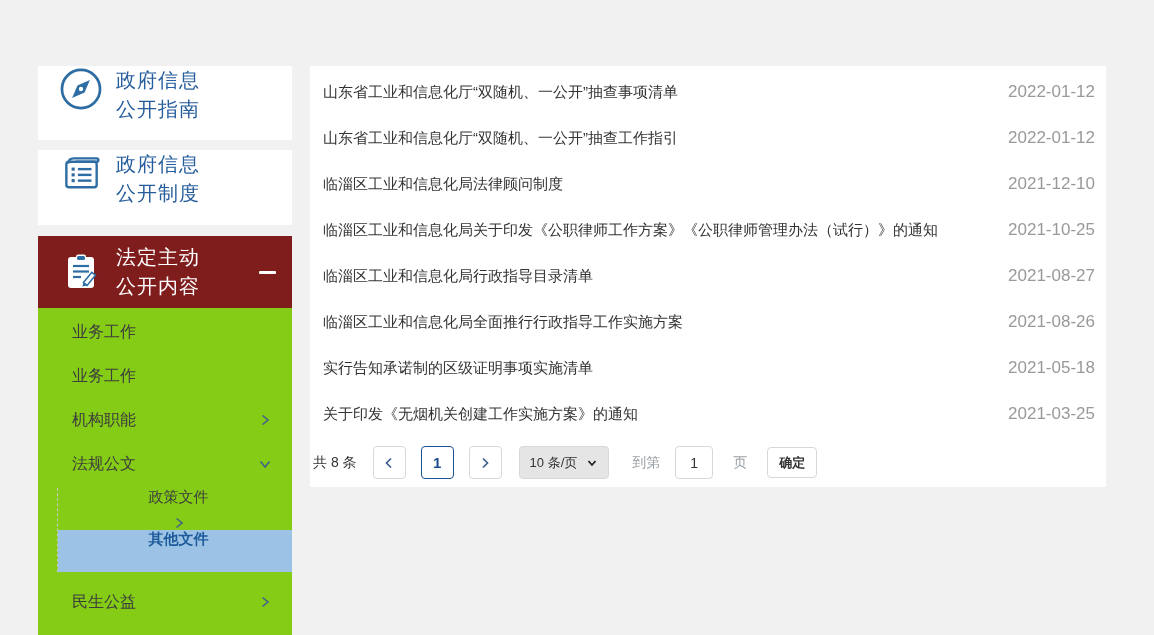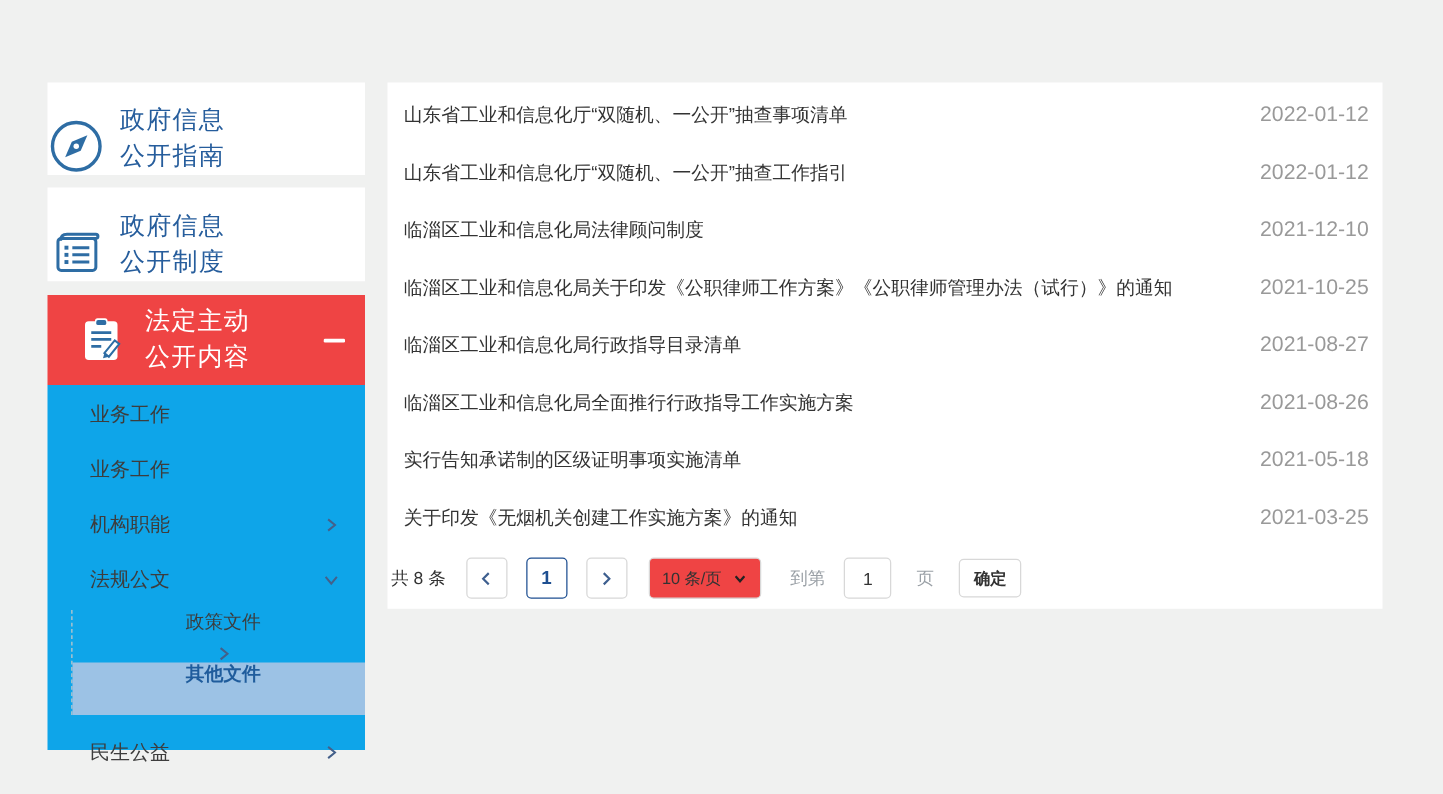--- a/index.html
+++ b/index.html
@@ -7,35 +7,35 @@
     width:1154px;height:635px;
     background:#f0f1f0;
     font-family:"Liberation Sans","DejaVu Sans",sans-serif;
     overflow:hidden;
   }
   .stage{position:relative;width:1154px;height:635px;overflow:hidden;}
 
   
   .sidebar{position:absolute;left:38px;top:66px;width:254px;}
   .side-card{
-    background:#fff;height:74px;display:flex;align-items:flex-end;
-    margin-bottom:10px;cursor:pointer;box-sizing:border-box;
+    background:#fff;height:74px;display:flex;align-items:flex-start;
+    padding-left:20px;margin-bottom:10px;cursor:pointer;box-sizing:border-box;
   }
   .side-card.card2{height:75px;margin-bottom:11px;}
   .side-icon{width:46px;height:46px;flex:none;margin-right:12px;display:flex;align-items:center;justify-content:center;}
   .side-card-text,.nav-header-text{font-size:20px;color:#265d9c;line-height:29px;letter-spacing:1px;}
 
   .nav-header{
-    background:#ef4444;height:72px;display:flex;align-items:center;
+    background:#7f1d1d;height:72px;display:flex;align-items:center;
     padding-left:20px;position:relative;cursor:pointer;box-sizing:border-box;
   }
   .nav-header-text{color:#ffffff;}
   .collapse-bar{position:absolute;right:16px;top:35px;width:17px;height:3px;background:#fff;border-radius:1px;cursor:pointer;}
 
-  .menu{background:#0ea5e9;height:292px;box-sizing:border-box;padding-top:2px;}
+  .menu{background:#84cc16;height:327px;box-sizing:border-box;padding-top:2px;}
   .menu-item{
     height:44px;display:flex;align-items:center;justify-content:space-between;
     padding:0 20px 0 34px;font-size:16px;color:#3d3d3d;cursor:pointer;box-sizing:border-box;
   }
   .subgroup{margin:2px 0 8px 19px;border-left:1px dashed #c8c8c8;}
   .menu-item.sub{height:42px;padding-left:27px;font-size:15px;flex-direction:column;}
   .menu-item.active{background:#9cc2e5;color:#1f5c9c;font-weight:bold;}
   .chev{flex:none;display:flex;align-items:center;}
 
   
@@ -57,21 +57,21 @@
     font-size:14px;color:#333;
   }
   .pg-total{margin-right:16px;}
   .pg-btn{
     width:33px;height:33px;border:1px solid #d8d8d8;border-radius:4px;background:#fff;
     display:flex;align-items:center;justify-content:center;margin-right:15px;
     cursor:pointer;box-sizing:border-box;
   }
   .pg-btn.current{border-color:#1e4f91;color:#1e4f91;font-weight:bold;font-size:15px;}
   .pg-size{
-    height:33px;border:1px solid #d8d8d8;border-radius:4px;background:#ef4444;
+    height:33px;border:1px solid #d8d8d8;border-radius:4px;background:#e5e5e5;
     display:flex;align-items:center;padding:0 10px;margin-left:2px;
     font-size:13px;cursor:pointer;box-sizing:border-box;
   }
   .pg-size .caret{margin-left:9px;display:flex;align-items:center;}
   .pg-goto{color:#9aa0a6;margin-left:23px;}
   .pg-input{
     width:38px;height:33px;border:1px solid #d8d8d8;border-radius:4px;background:#fff;
     text-align:center;font-size:14px;color:#333;margin:0 20px 0 15px;
     box-sizing:border-box;font-family:inherit;
   }

